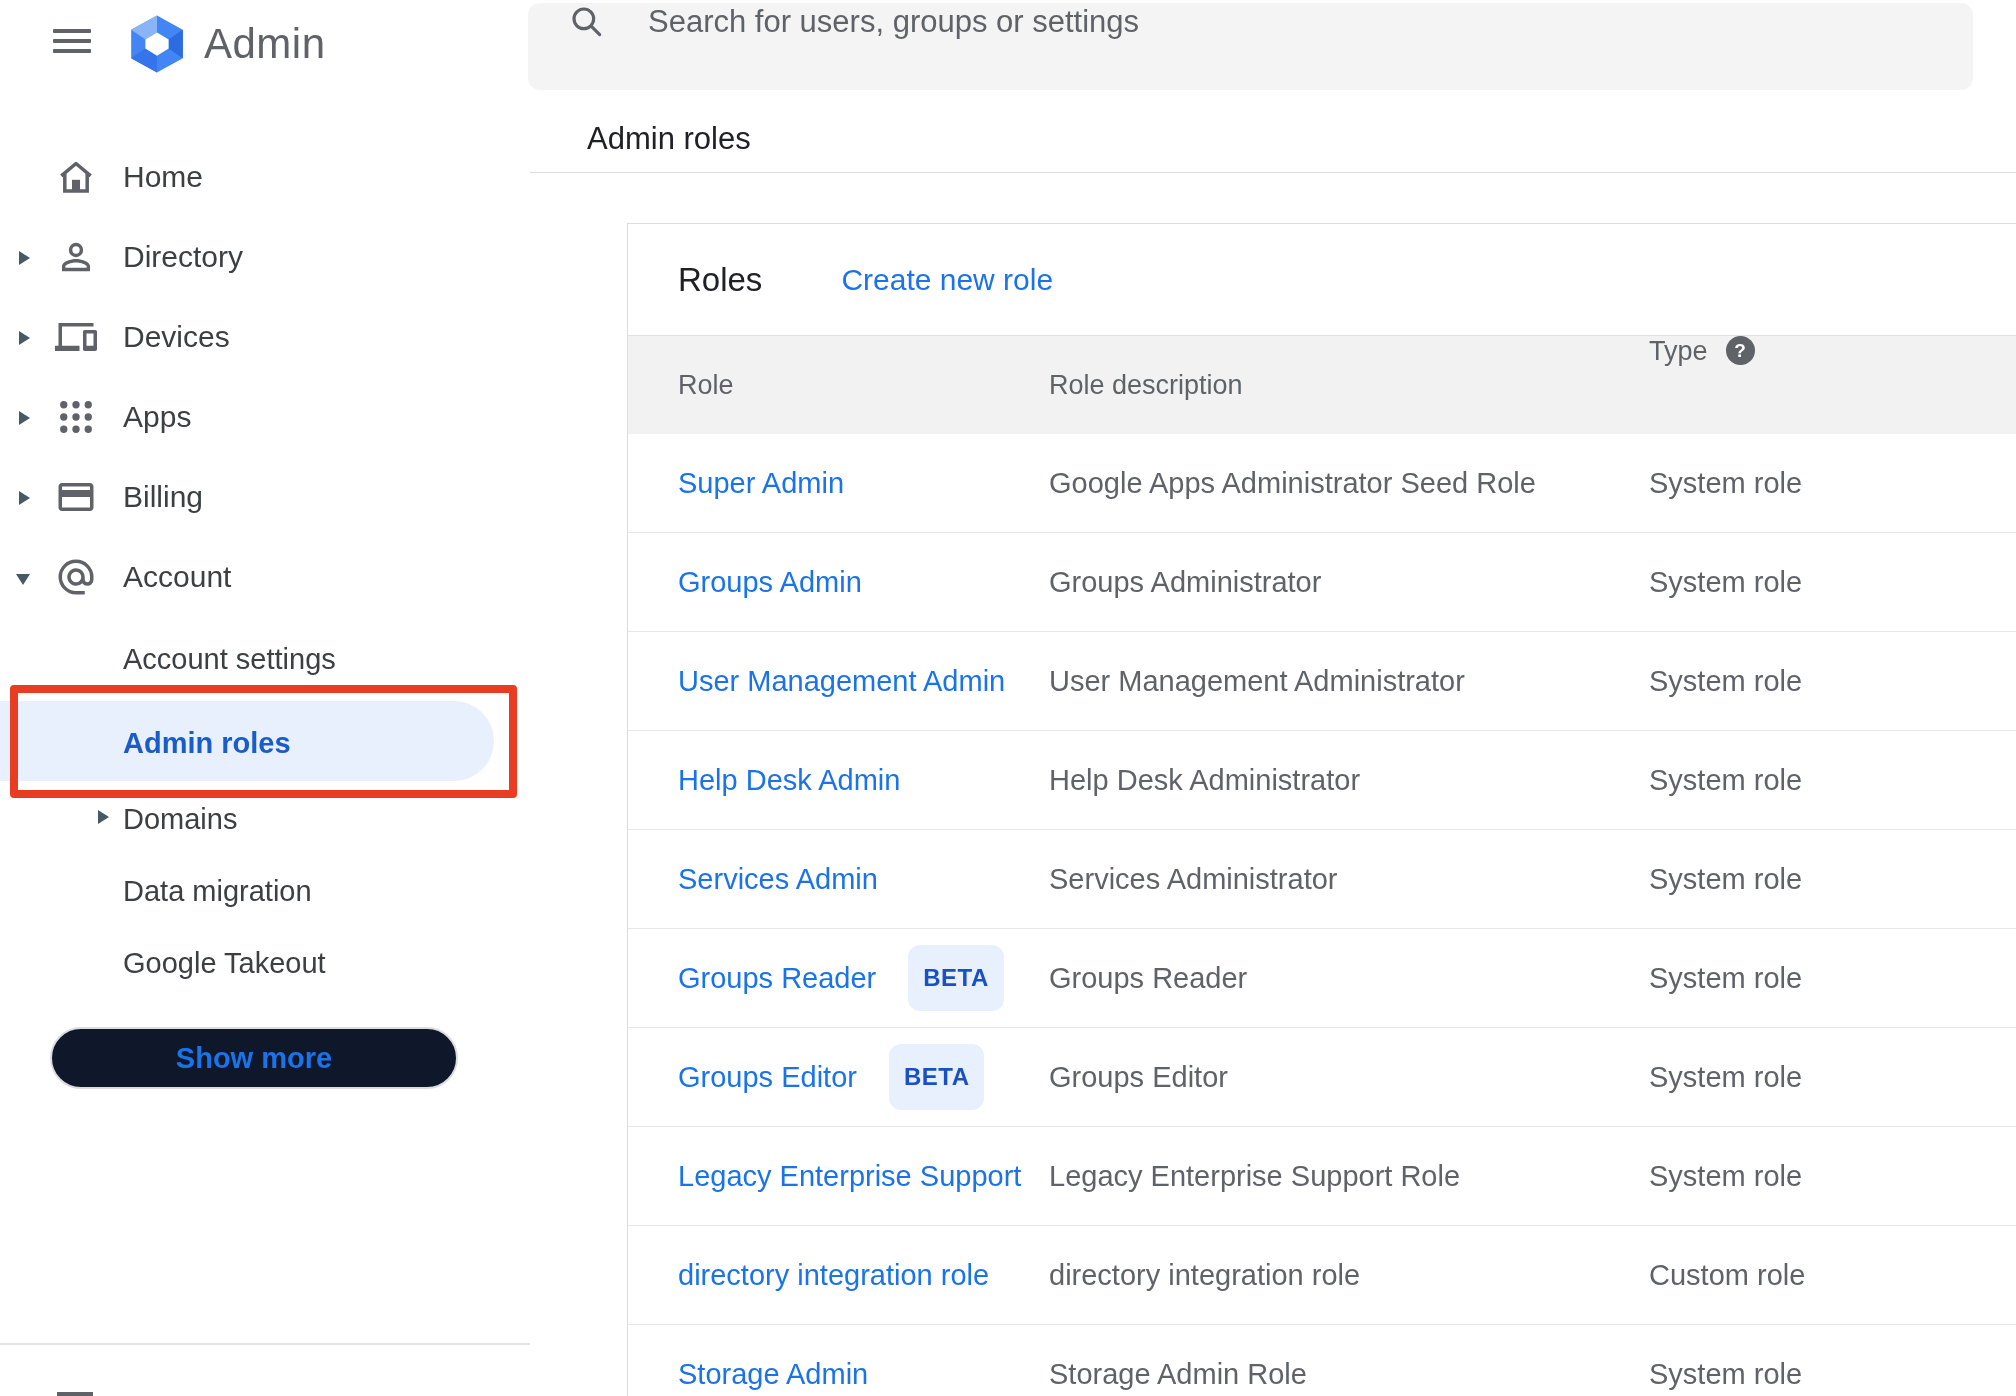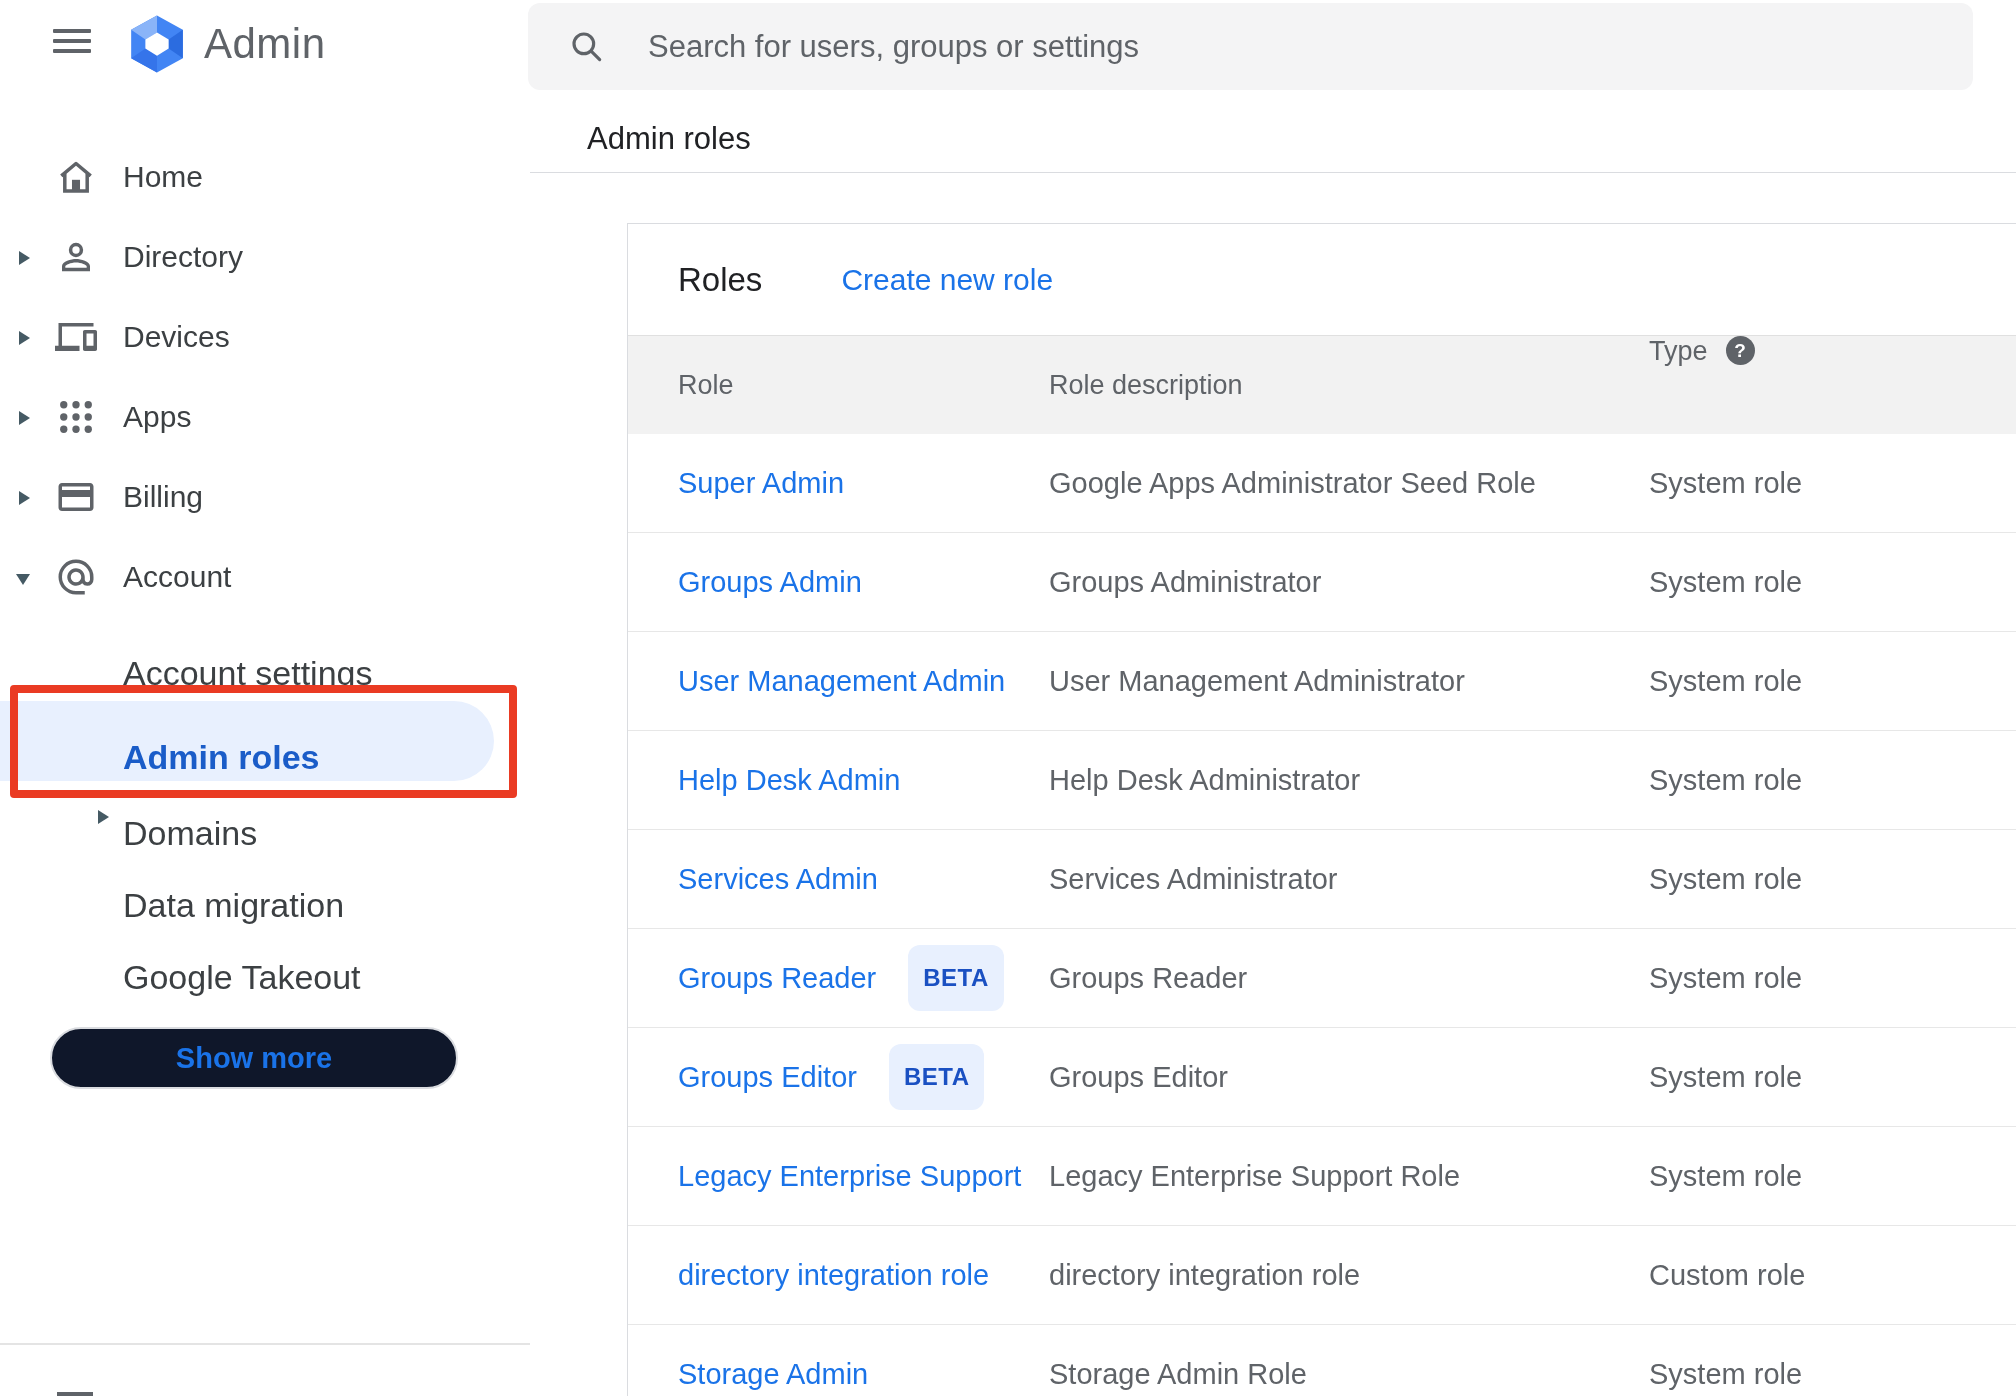--- a/index.html
+++ b/index.html
@@ -13,21 +13,21 @@
   .hamburger{position:absolute;left:53px;top:29px;width:38px;height:25px;cursor:pointer;}
   .hamburger span{position:absolute;left:0;width:38px;height:4px;background:#5f6368;border-radius:1px;}
   .hamburger span:nth-child(1){top:0;}
   .hamburger span:nth-child(2){top:10px;}
   .hamburger span:nth-child(3){top:20px;}
   .brand{position:absolute;left:126px;top:14px;display:flex;align-items:center;gap:16px;}
   .brand svg{width:62px;height:60px;}
   .brand-name{font-size:42px;color:#5f6368;letter-spacing:0.5px;}
   .searchbar{
     position:absolute;left:528px;top:3px;width:1445px;height:87px;
-    background:#f4f4f5;border-radius:12px;display:flex;align-items:center;
+    background:#f4f4f5;border-radius:12px;display:flex;align-items:flex-start;
   }
   .searchbar svg{width:38px;height:38px;margin-left:40px;flex:0 0 auto;}
   .searchbar input{
     border:none;outline:none;background:transparent;
     font-family:inherit;font-size:31px;color:#3c4043;
     margin-left:40px;width:1200px;
   }
   .searchbar input::placeholder{color:#5f6368;opacity:1;}
   
   .breadcrumb{position:absolute;left:587px;top:121px;font-size:31px;color:#202124;}
@@ -41,21 +41,21 @@
   }
   .srow .caret-down{
     position:absolute;left:16px;top:37px;width:0;height:0;
     border-left:7px solid transparent;border-right:7px solid transparent;
     border-top:11px solid #455a64;
   }
   .srow .nav-icon{position:absolute;left:55px;top:19px;width:42px;height:42px;}
   .srow .nav-icon svg{width:42px;height:42px;display:block;}
   .srow .nav-label{position:absolute;left:123px;top:0;line-height:80px;font-size:30px;color:#3c4043;}
   .ssub{position:absolute;left:0;width:530px;height:80px;cursor:pointer;}
-  .ssub .nav-label{position:absolute;left:123px;top:16px;line-height:80px;font-size:34px;color:#3c4043;}
+  .ssub .nav-label{position:absolute;left:123px;top:2px;line-height:80px;font-size:29px;color:#3c4043;}
   .ssub .caret-right{
     position:absolute;left:98px;top:33px;width:0;height:0;
     border-top:7px solid transparent;border-bottom:7px solid transparent;
     border-left:11px solid #455a64;
   }
   .ssub.has-caret .nav-label{left:123px;}
   .ssub.selected{background:#e8f0fe;width:494px;border-radius:0 40px 40px 0;}
   .ssub.selected .nav-label{color:#1a5cc8;font-weight:bold;}
   .annotation-box{
     position:absolute;left:10px;top:685px;width:507px;height:113px;

